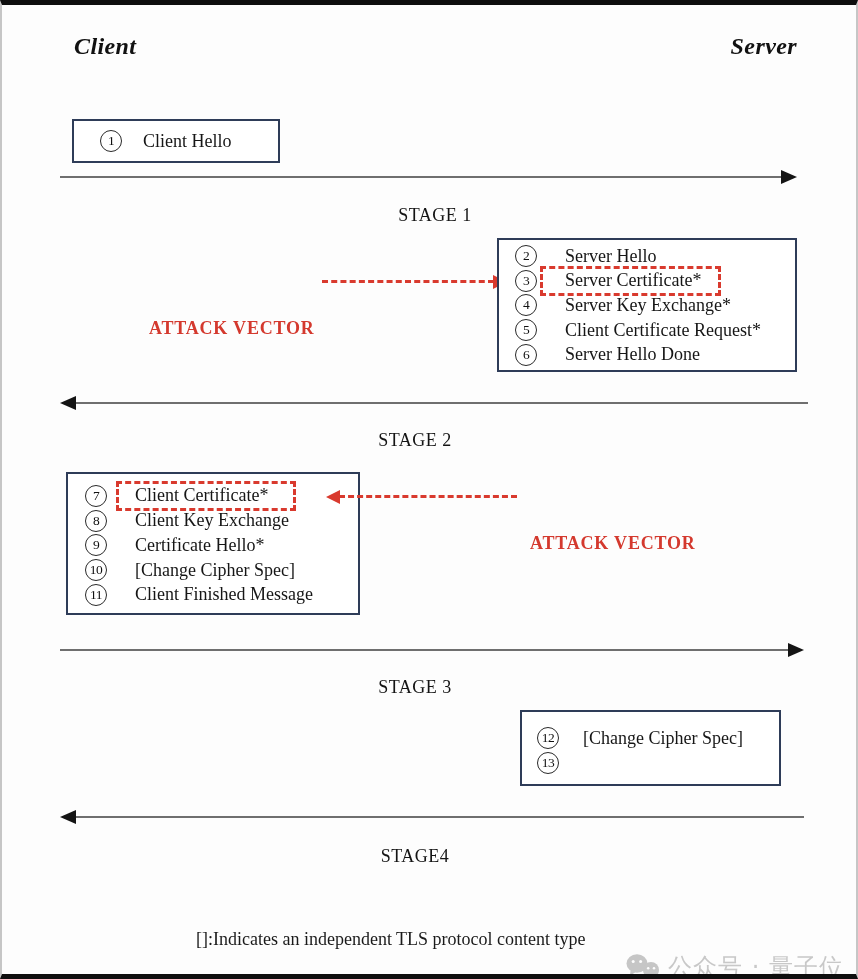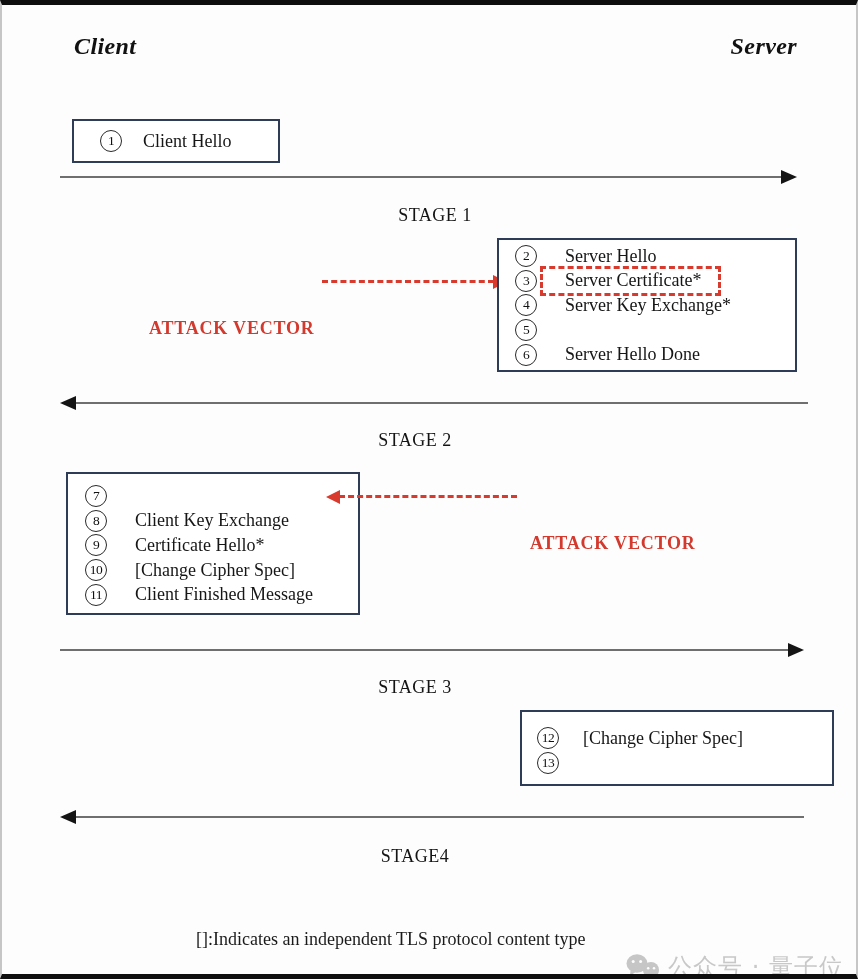--- a/index.html
+++ b/index.html
@@ -31,21 +31,21 @@
   .box-ch .cnum { margin-right:21px; }
 
   .box-s1 { left:495px; top:233px; width:300px; height:134px; }
   .box-s1 .rows { padding:4px 0 0 16px; }
   .box-s1 .cnum { margin-right:28px; }
 
   .box-s2 { left:64px; top:467px; width:294px; height:143px; }
   .box-s2 .rows { padding:10px 0 0 17px; }
   .box-s2 .cnum { margin-right:28px; }
 
-  .box-s3 { left:518px; top:705px; width:314px; height:76px; }
+  .box-s3 { left:518px; top:705px; width:261px; height:76px; }
   .box-s3 .rows { padding:14px 0 0 15px; }
   .box-s3 .cnum { margin-right:24px; }
 
   .attack-box { border:3px dashed #d93a2e; background:transparent; }
   .attack-box.s1 { padding:1px 17px 2px 22px; margin-left:-25px; }
   .attack-box.s2 { padding:1px 25px 2px 16px; margin-left:-19px; }
 
   .stage-label-wrap { position:absolute; left:0; width:826px; text-align:center; }
   .stage-label { font-size:18px; letter-spacing:.5px; color:#141414; }
 
@@ -109,20 +109,21 @@
       <div class="row">
         <span class="cnum">3</span>
         <span class="msg-label attack-box s1">Server Certificate*</span>
       </div>
       <div class="row">
         <span class="cnum">4</span>
         <span class="msg-label">Server Key Exchange*</span>
       </div>
       <div class="row">
         <span class="cnum">5</span>
+        <span class="msg-label">Client Certificate Request*</span>
       </div>
       <div class="row">
         <span class="cnum">6</span>
         <span class="msg-label">Server Hello Done</span>
       </div>
     </div>
   </div>
 
   <div class="solid-arrow" style="left:58px; top:391px; width:748px;">
     <div class="sa-line to-left"></div>
@@ -130,20 +131,21 @@
   </div>
 
   <div class="stage-label-wrap" style="top:425px;">
     <span class="stage-label">STAGE 2</span>
   </div>
 
   <div class="stage-box box-s2">
     <div class="rows">
       <div class="row">
         <span class="cnum">7</span>
+        <span class="msg-label attack-box s2">Client Certificate*</span>
       </div>
       <div class="row">
         <span class="cnum">8</span>
         <span class="msg-label">Client Key Exchange</span>
       </div>
       <div class="row">
         <span class="cnum">9</span>
         <span class="msg-label">Certificate Hello*</span>
       </div>
       <div class="row">

